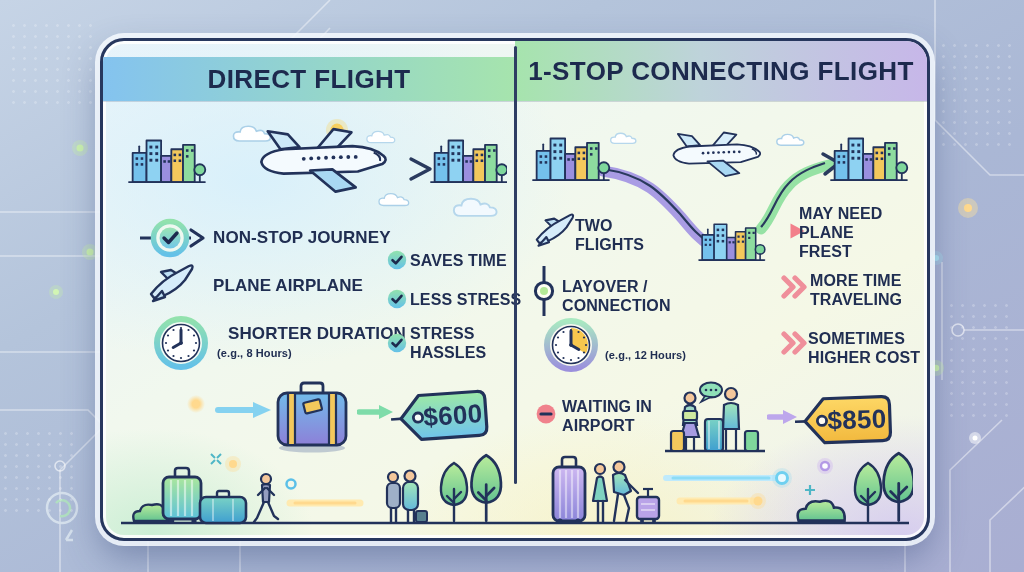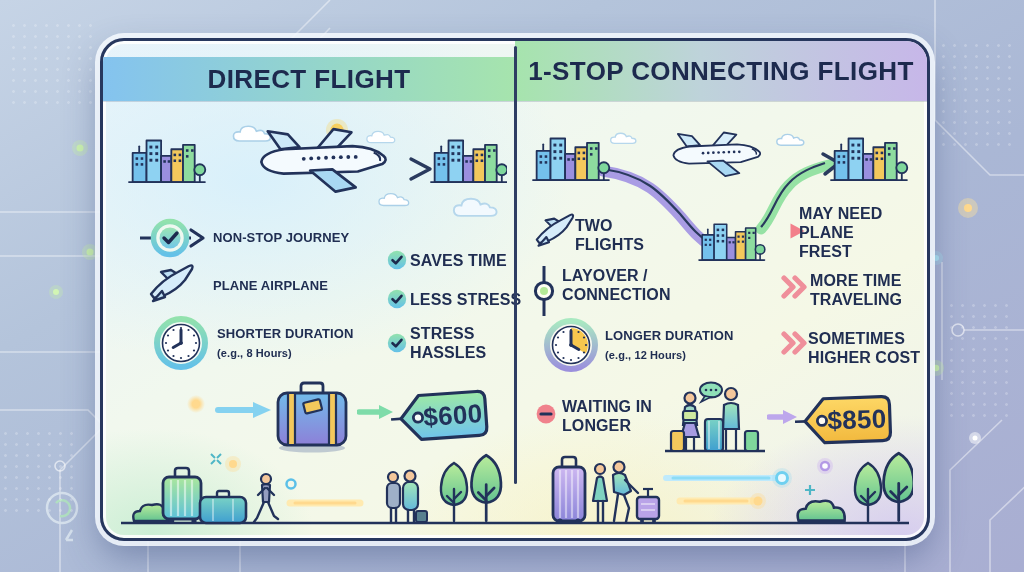--- a/index.html
+++ b/index.html
@@ -21,21 +21,21 @@
       radial-gradient(320px 190px at 62% 102%, rgba(250,240,180,.6), transparent 72%),
       radial-gradient(430px 250px at 18% 28%, rgba(213,239,252,.85), transparent 75%),
       linear-gradient(150deg,#eaf4fb 0%,#f1f8ee 40%,#f5f8e6 70%,#eef2ea 100%);
   }
   .header{position:absolute;left:0;top:0;right:0;height:60px;display:flex;z-index:3;box-shadow:0 1px 0 rgba(40,60,100,.18);}
   .header-left{flex:1;display:flex;align-items:center;justify-content:center;background:linear-gradient(90deg,#84c3ef 0%,#95d6c9 55%,#a6e4ad 100%);margin-top:16px;}
   .header-right{flex:1;display:flex;align-items:center;justify-content:center;background:linear-gradient(90deg,#a6e4ad 0%,#bed3da 45%,#c7b7e9 100%);}
   .title{font-size:26px;font-weight:bold;color:#1d2a4e;letter-spacing:.4px;white-space:nowrap;}
   .divider{position:absolute;left:calc(50% - 1.5px);top:5px;height:438px;width:3px;background:#2e3d63;z-index:4;border-radius:2px;}
   .lbl{position:absolute;font-weight:bold;color:#202e52;font-size:16px;line-height:19px;letter-spacing:.1px;z-index:2;}
-  .lbl.lg{font-size:13px;line-height:20px;white-space:nowrap;}
+  .lbl.lg{font-size:17px;line-height:20px;white-space:nowrap;}
   .lbl.sub{font-size:11px;white-space:nowrap;}
   .lbl.center{}
   .price{position:absolute;font-weight:bold;color:#22325a;font-size:26px;letter-spacing:.3px;}
   .glow{position:absolute;border-radius:50%;background:radial-gradient(circle,#ffd98e 0 30%,rgba(255,217,142,.35) 55%,transparent 72%);}
   svg.ab{z-index:2;}
   .tag-wrap{position:absolute;z-index:2;}
 </style>
 </head>
 <body>
 
@@ -269,21 +269,21 @@
         <circle cx="28" cy="13" r="1.1"></circle>
         <circle cx="35.5" cy="15" r="1.1"></circle>
         <circle cx="41" cy="20.5" r="1.1"></circle>
     </g>
     <g stroke="#22325a" stroke-width="3" stroke-linecap="round">
       <line x1="28" y1="28" x2="28" y2="15"></line>
         <line x1="28" y1="28" x2="20.2" y2="32.5"></line>
     </g>
     <circle cx="28" cy="28" r="1.8" fill="#22325a"></circle>
   </svg>
-  <div class="lbl lg" style="left:114px;top:283px">SHORTER DURATION</div>
+  <div class="lbl lg" style="left:125px;top:283px">SHORTER DURATION</div>
   <div class="lbl sub" style="left:114px;top:303px">(e.g., 8 Hours)</div>
 
   <svg class="ab" style="left:284px;top:209px" width="20" height="20" viewBox="0 0 20 20">
     <circle cx="10" cy="10" r="9.2" fill="url(#g-check)"></circle>
       <path d="M5.5 10.2 L8.8 13.4 L14.5 6.8" stroke="#1d2a4e" stroke-width="2.6" fill="none" stroke-linecap="round" stroke-linejoin="round"></path>
   </svg>
   <div class="lbl" style="left:307px;top:210px;white-space:nowrap">SAVES TIME</div>
 
   <svg class="ab" style="left:284px;top:248px" width="20" height="20" viewBox="0 0 20 20">
     <circle cx="10" cy="10" r="9.2" fill="url(#g-check)"></circle>
@@ -355,21 +355,21 @@
   <svg class="ab" style="left:686px;top:181px" width="17" height="18" viewBox="0 0 17 18">
     <path d="M1.5 1.5 L15.5 9 L1.5 16.5 Z" fill="#f2808b"></path>
   </svg>
   <div class="lbl center" style="left:696px;top:163px;width:112px">MAY NEED PLANE FREST</div>
 
   <svg class="ab" style="left:430px;top:224px" width="22" height="52" viewBox="0 0 22 52">
     <line x1="11" y1="1" x2="11" y2="51" stroke="#22325a" stroke-width="3"></line>
     <circle cx="11" cy="26" r="8.6" fill="#fdfdf2" stroke="#22325a" stroke-width="3"></circle>
     <circle cx="11" cy="26" r="4" fill="#b3e897"></circle>
   </svg>
-  <div class="lbl" style="left:459px;top:225px;width:114px">LAYOVER / CONNECTION</div>
+  <div class="lbl" style="left:459px;top:236px;width:114px">LAYOVER / CONNECTION</div>
   <svg class="ab" style="left:678px;top:234px" width="26" height="24" viewBox="0 0 26 24">
     <g stroke="#ef8f9b" stroke-width="5.2" fill="none" stroke-linecap="round" stroke-linejoin="round">
         <path d="M3 3 L12 12 L3 21"></path>
         <path d="M14 3 L23 12 L14 21"></path>
       </g>
   </svg>
   <div class="lbl" style="left:707px;top:230px;width:102px">MORE TIME TRAVELING</div>
 
   <svg class="ab" style="left:440px;top:276px" width="56" height="56" viewBox="0 0 56 56">
     <circle cx="28" cy="28" r="24" fill="#f7f8f0" stroke="url(#g-ring-purple)" stroke-width="6"></circle>
@@ -388,35 +388,34 @@
         <circle cx="28" cy="13" r="1.1"></circle>
         <circle cx="35.5" cy="15" r="1.1"></circle>
         <circle cx="41" cy="20.5" r="1.1"></circle>
     </g>
     <g stroke="#22325a" stroke-width="3" stroke-linecap="round">
       <line x1="28" y1="28" x2="28" y2="14"></line>
         <line x1="28" y1="28" x2="35.8" y2="32.5"></line>
     </g>
     <circle cx="28" cy="28" r="1.8" fill="#22325a"></circle>
   </svg>
-  <div class="lbl lg" style="left:502px;top:285px">LONGER DURATION</div>
   <div class="lbl sub" style="left:502px;top:305px">(e.g., 12 Hours)</div>
   <svg class="ab" style="left:678px;top:290px" width="26" height="24" viewBox="0 0 26 24">
     <g stroke="#ef8f9b" stroke-width="5.2" fill="none" stroke-linecap="round" stroke-linejoin="round">
         <path d="M3 3 L12 12 L3 21"></path>
         <path d="M14 3 L23 12 L14 21"></path>
       </g>
   </svg>
   <div class="lbl" style="left:705px;top:288px;width:122px">SOMETIMES HIGHER COST</div>
 
   <svg class="ab" style="left:433px;top:363px" width="20" height="20" viewBox="0 0 20 20">
     <circle cx="10" cy="10" r="9.4" fill="#f0828c"></circle>
       <line x1="5" y1="10" x2="15" y2="10" stroke="#22325a" stroke-width="3.2" stroke-linecap="round"></line>
   </svg>
-  <div class="lbl" style="left:459px;top:356px;width:102px">WAITING IN LONGER</div>
+  <div class="lbl" style="left:459px;top:356px;width:102px">WAITING IN AIRPORT</div>
 
   <svg class="ab" style="left:560px;top:340px" width="104" height="72" viewBox="0 0 104 72">
     <line x1="2" y1="70" x2="102" y2="70" stroke="#22325a" stroke-width="2.4"></line>
     <g stroke="#22325a" stroke-width="2">
       <ellipse cx="48" cy="9" rx="11" ry="7.5" fill="#8fe0b8"></ellipse>
       <path d="M42 15 L38 21 L48 16 Z" fill="#8fe0b8" stroke-width="1.6"></path>
     </g>
     <g fill="#22325a">
         <circle cx="43" cy="9" r="1.3"></circle>
         <circle cx="48" cy="9" r="1.3"></circle>

